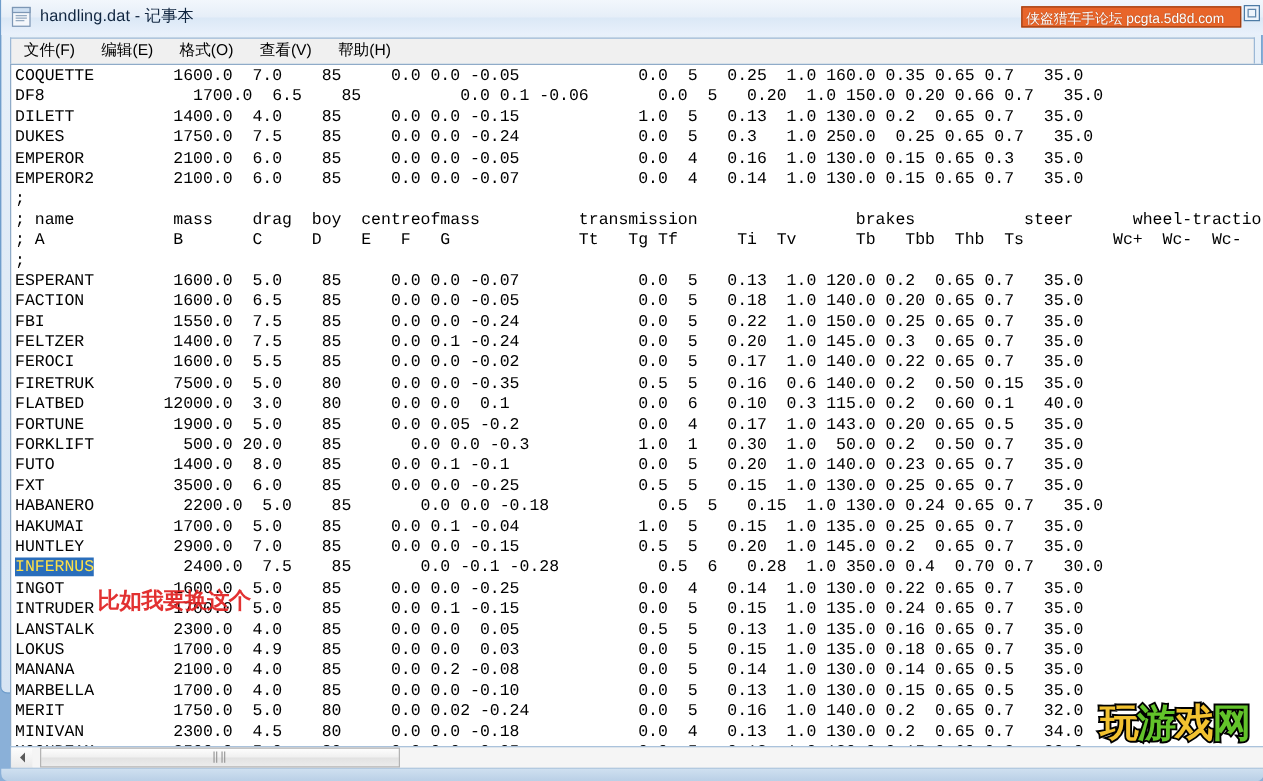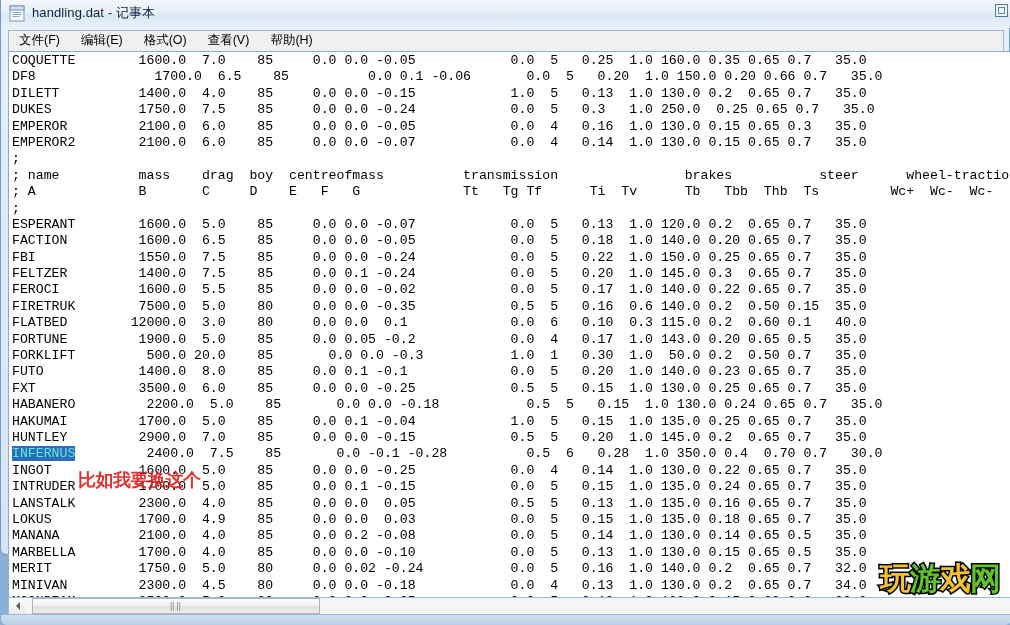--- a/index.html
+++ b/index.html
@@ -116,21 +116,21 @@
     font-family: "Liberation Mono", "DejaVu Sans Mono", monospace;
     font-size: 13.2px;
     line-height: 16.4px;
     color: #000;
     white-space: pre;
     letter-spacing: 0px;
   }
   .ln { display: block; height: 16.4px; }
   .sel {
     background: #2a6ebb;
-    color: #5eead4;
+    color: #fde047;
   }
 
   
   #annotation {
     position: absolute;
     left: 77px; top: 468px;
     font-family: "DejaVu Sans", sans-serif;
     font-size: 18px;
     color: #e02020;
     font-weight: bold;
@@ -231,20 +231,23 @@
     <svg id="title-icon" viewBox="0 0 17 17">
       <rect x="1" y="1" width="14" height="15" fill="#f4f7fb" stroke="#7d97b5" stroke-width="1"></rect>
       <rect x="1" y="1" width="14" height="4" fill="#cfe0f2" stroke="#7d97b5" stroke-width="1"></rect>
       <line x1="3.5" y1="7.5" x2="12.5" y2="7.5" stroke="#93a9c0" stroke-width="1"></line>
       <line x1="3.5" y1="9.5" x2="12.5" y2="9.5" stroke="#93a9c0" stroke-width="1"></line>
       <line x1="3.5" y1="11.5" x2="10.5" y2="11.5" stroke="#93a9c0" stroke-width="1"></line>
     </svg>
     <div id="title-text">handling.dat - 记事本</div>
   </div>
 
+  <div id="banner">
+    <div id="banner-text">侠盗猎车手论坛 pcgta.5d8d.com</div>
+  </div>
   <div id="banner-box"></div>
 
   <div id="menubar">
     <div class="menu-item">文件(F)</div>
     <div class="menu-item">编辑(E)</div>
     <div class="menu-item">格式(O)</div>
     <div class="menu-item">查看(V)</div>
     <div class="menu-item">帮助(H)</div>
   </div>
 

